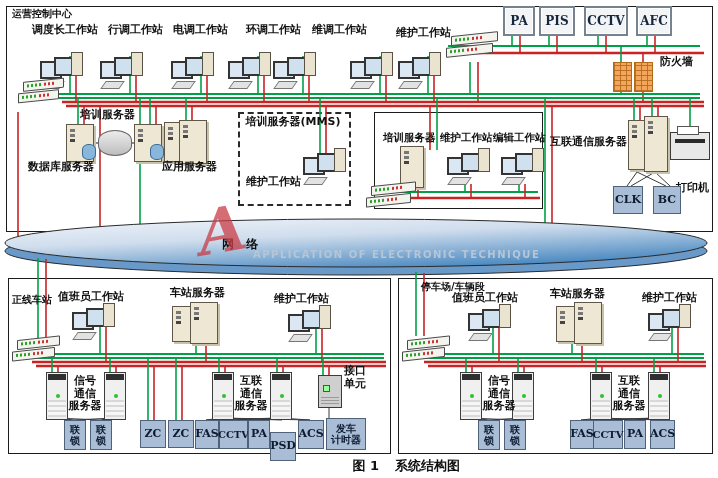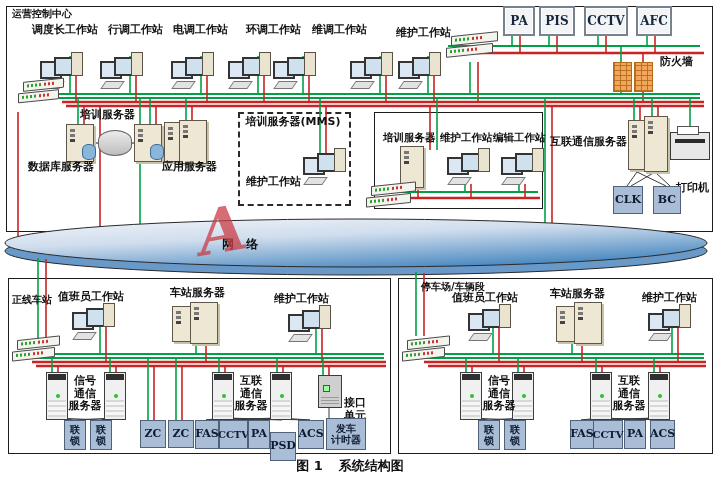--- a/index.html
+++ b/index.html
@@ -66,21 +66,21 @@
   .iface::before{content:"";position:absolute;left:2px;right:2px;bottom:2px;height:8px;
                  background:repeating-linear-gradient(#9A9A9A 0 1px,transparent 1px 3px)}
   .iface .dot{position:absolute;left:4px;top:9px;width:5px;height:5px;background:#9F9;border:1px solid #363}
   
   .wm{position:absolute;z-index:4;pointer-events:none}
   .wm-a{left:198px;top:194px;font:italic 700 62px "DejaVu Serif",serif;color:rgba(200,60,70,.75);transform:rotate(-10deg)}
   .wm-cn{left:244px;top:198px;font:italic 700 40px "DejaVu Serif",serif;color:rgba(198,58,68,.78);letter-spacing:7px}
   .wm-en{left:253px;top:249px;font-size:10px;color:#B6C6D6;letter-spacing:1.5px;font-weight:700}
   .wm-url{left:210px;top:257px;font-size:29px;color:#A2C4E0;font-weight:400}
   .netlbl{position:absolute;z-index:4;left:222px;top:236px;font-weight:700;font-size:12px;color:#101010;letter-spacing:4px}
-  .caption{position:absolute;z-index:3;left:240px;top:457px;width:220px;display:flex;gap:16px;justify-content:center;
+  .caption{position:absolute;z-index:3;left:240px;top:457px;width:220px;display:flex;gap:16px;justify-content:flex-end;
            font-weight:700;font-size:13px;color:#101010}
 </style>
 </head>
 <body>
 
 <div class="stage">
 
   <div class="frame" style="left:6px;top:6px;width:705px;height:224px"></div>
   <div class="frame" style="left:8px;top:278px;width:381px;height:174px"></div>
   <div class="frame" style="left:398px;top:278px;width:313px;height:174px"></div>
@@ -371,20 +371,21 @@
   <div class="lbl" style="left:550px;top:136px">互联通信服务器</div>
   <div class="towerb" style="left:628px;top:120px;width:20px;height:48px"></div>
   <div class="towerb" style="left:644px;top:116px;width:22px;height:54px"></div>
   <div class="printer" style="left:670px;top:132px;width:38px;height:26px"></div>
   <div class="lbl" style="left:676px;top:182px">打印机</div>
   <div class="bbox latin" style="left:613px;top:186px;width:28px;height:26px">CLK</div>
   <div class="bbox latin" style="left:653px;top:186px;width:26px;height:26px">BC</div>
 
   <div class="netlbl">网  络</div>
   <div class="wm wm-a">A</div>
+  <div class="wm wm-en">APPLICATION OF ELECTRONIC TECHNIQUE</div>
 
   <div class="lbl t" style="left:12px;top:294px">正线车站</div>
   <div class="lbl" style="left:58px;top:291px">值班员工作站</div>
   <div class="ws" style="left:72px;top:303px">
       <i class="mon"></i>
       <i class="mon2"></i>
       <i class="tow"></i>
       <i class="kbd"></i>
     </div>
   <div class="lbl" style="left:170px;top:287px">车站服务器</div>
@@ -429,21 +430,21 @@
 服务器</div>
   <div class="bbox latin" style="left:195px;top:420px;width:22px;height:27px">FAS</div>
   <div class="bbox latin" style="left:219px;top:420px;width:27px;height:27px;font-size:10px">CCTV</div>
   <div class="bbox latin" style="left:248px;top:420px;width:20px;height:27px">PA</div>
   <div class="bbox latin" style="left:270px;top:432px;width:24px;height:27px">PSD</div>
   <div class="bbox latin" style="left:298px;top:420px;width:24px;height:27px">ACS</div>
 
   <div class="iface" style="left:318px;top:375px;width:22px;height:31px">
       <span class="dot"></span>
     </div>
-  <div class="lbl" style="left:344px;top:397px">接口
+  <div class="lbl" style="left:344px;top:365px">接口
 单元</div>
   <div class="bbox" style="left:326px;top:418px;width:38px;height:30px">发车
 计时器</div>
 
   <div class="lbl t" style="left:421px;top:281px">停车场/车辆段</div>
   <div class="lbl" style="left:452px;top:292px">值班员工作站</div>
   <div class="ws" style="left:468px;top:304px">
       <i class="mon"></i>
       <i class="mon2"></i>
       <i class="tow"></i>

